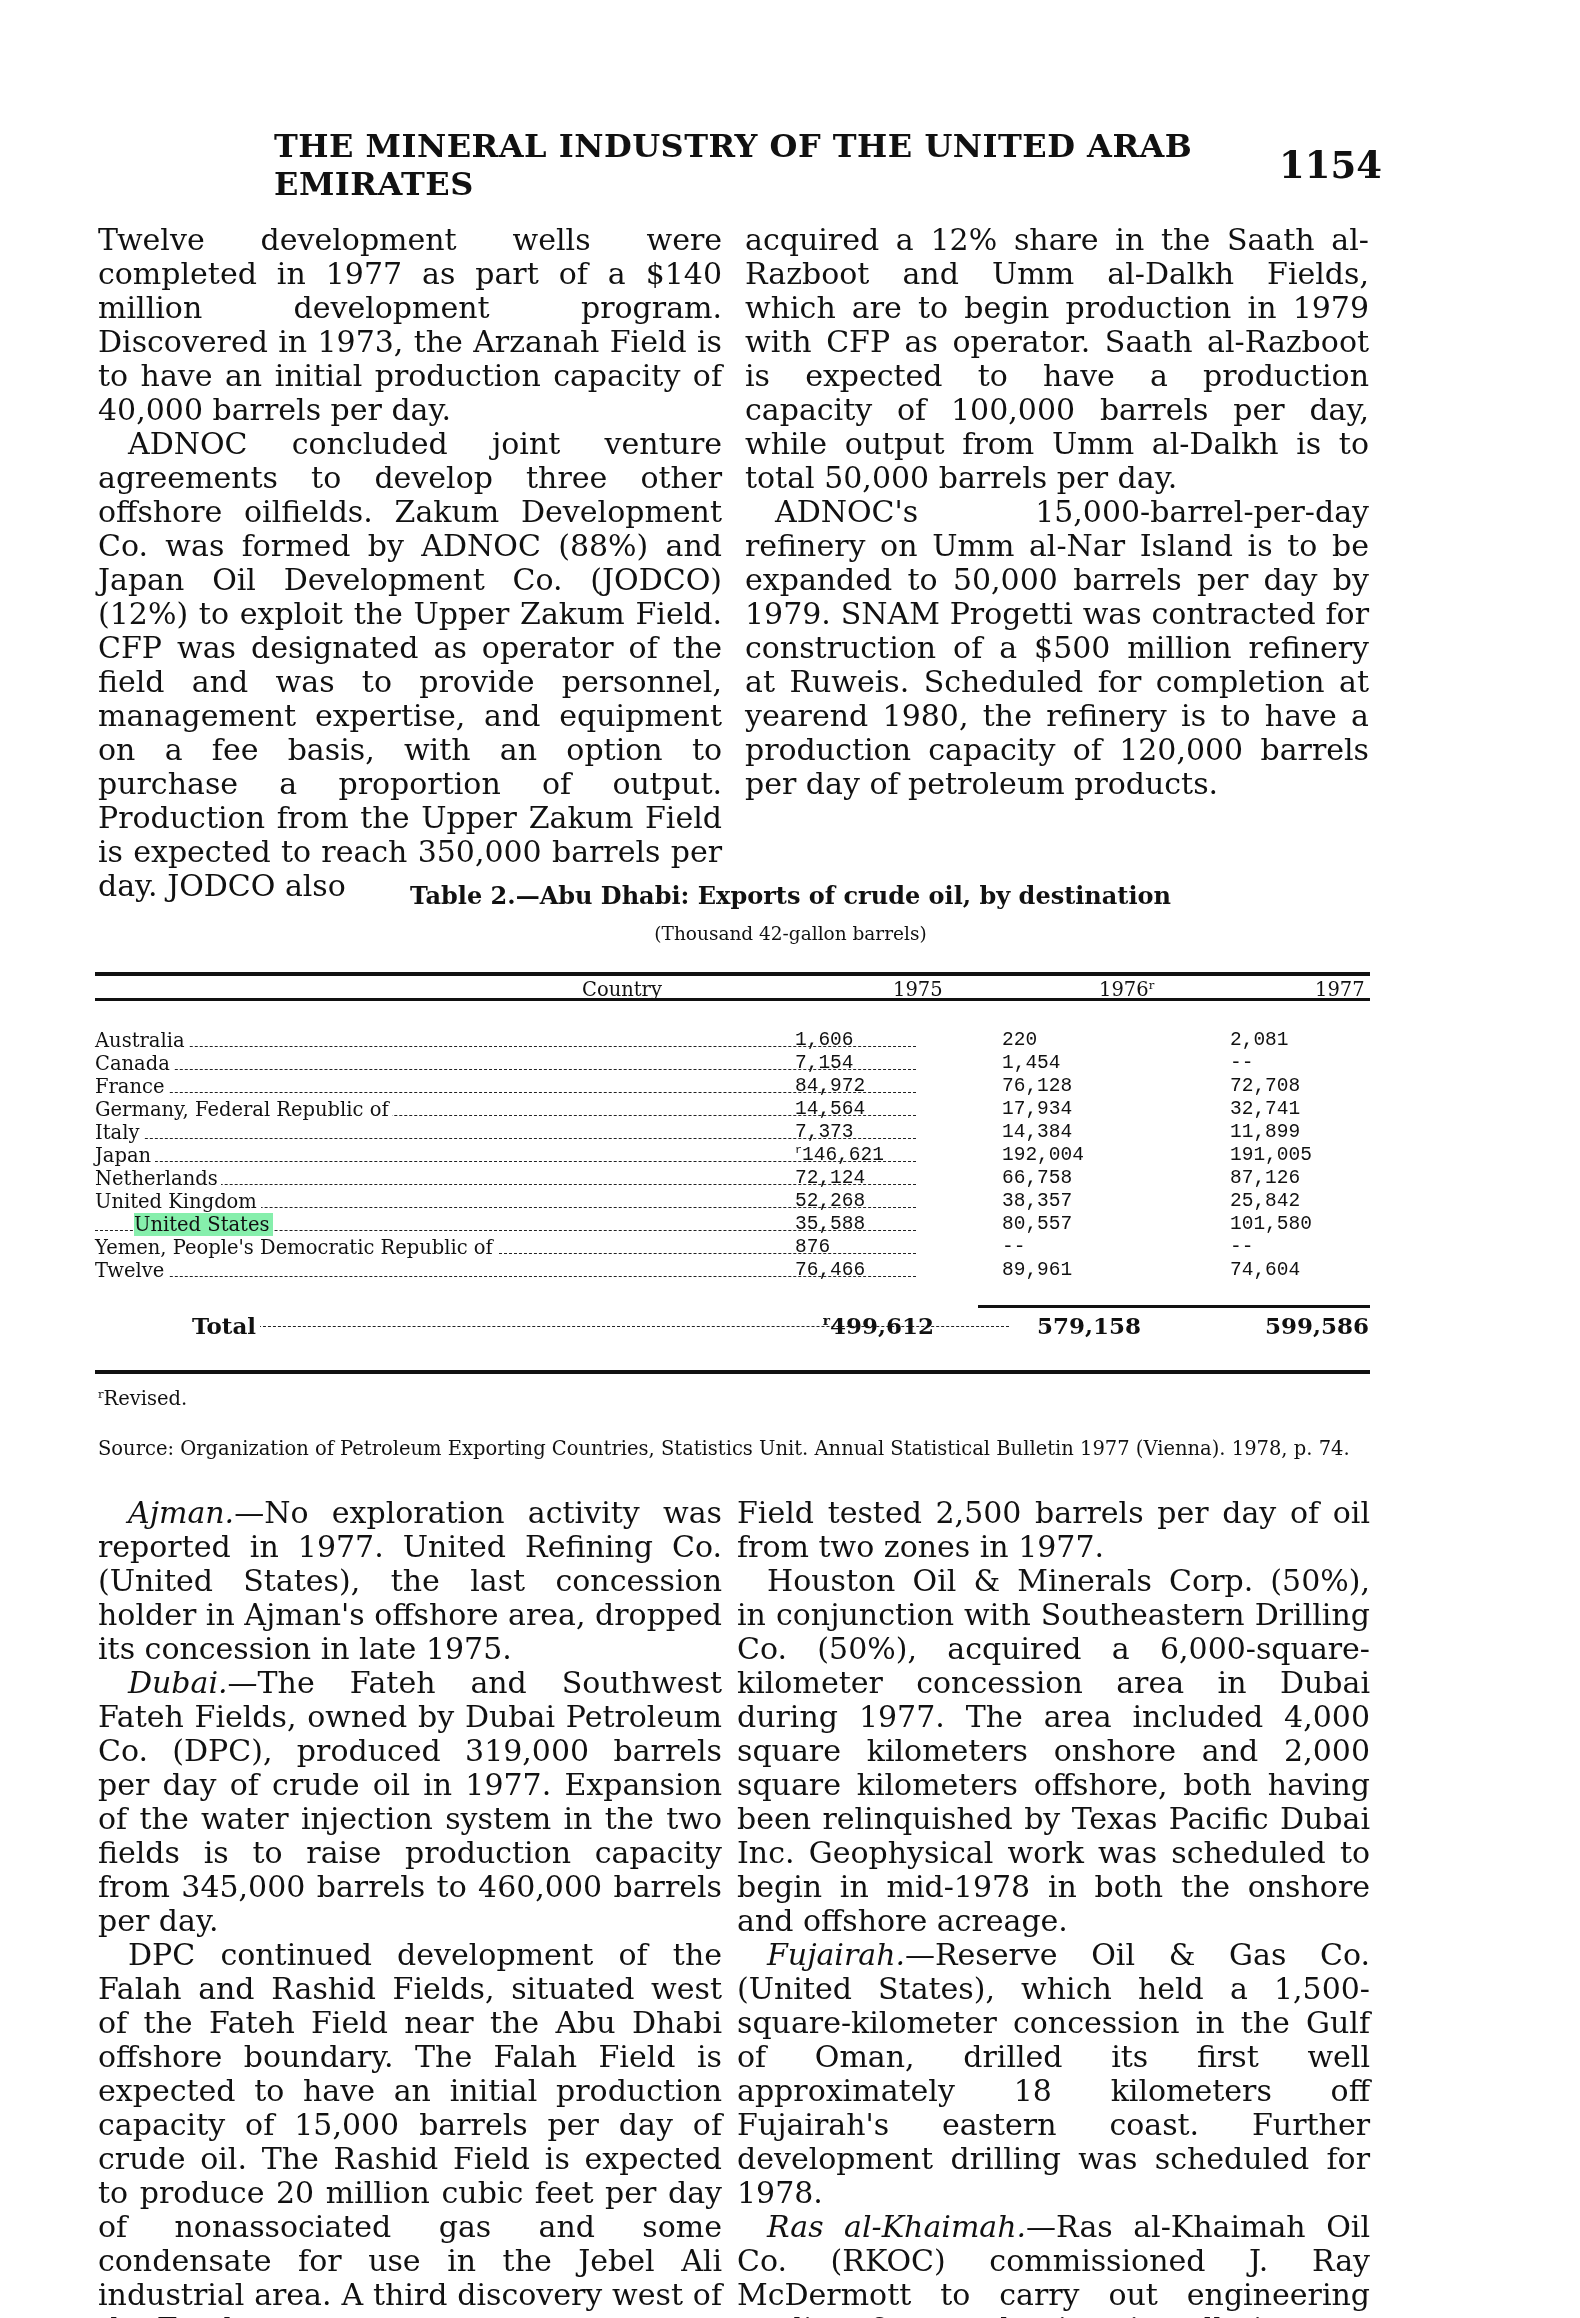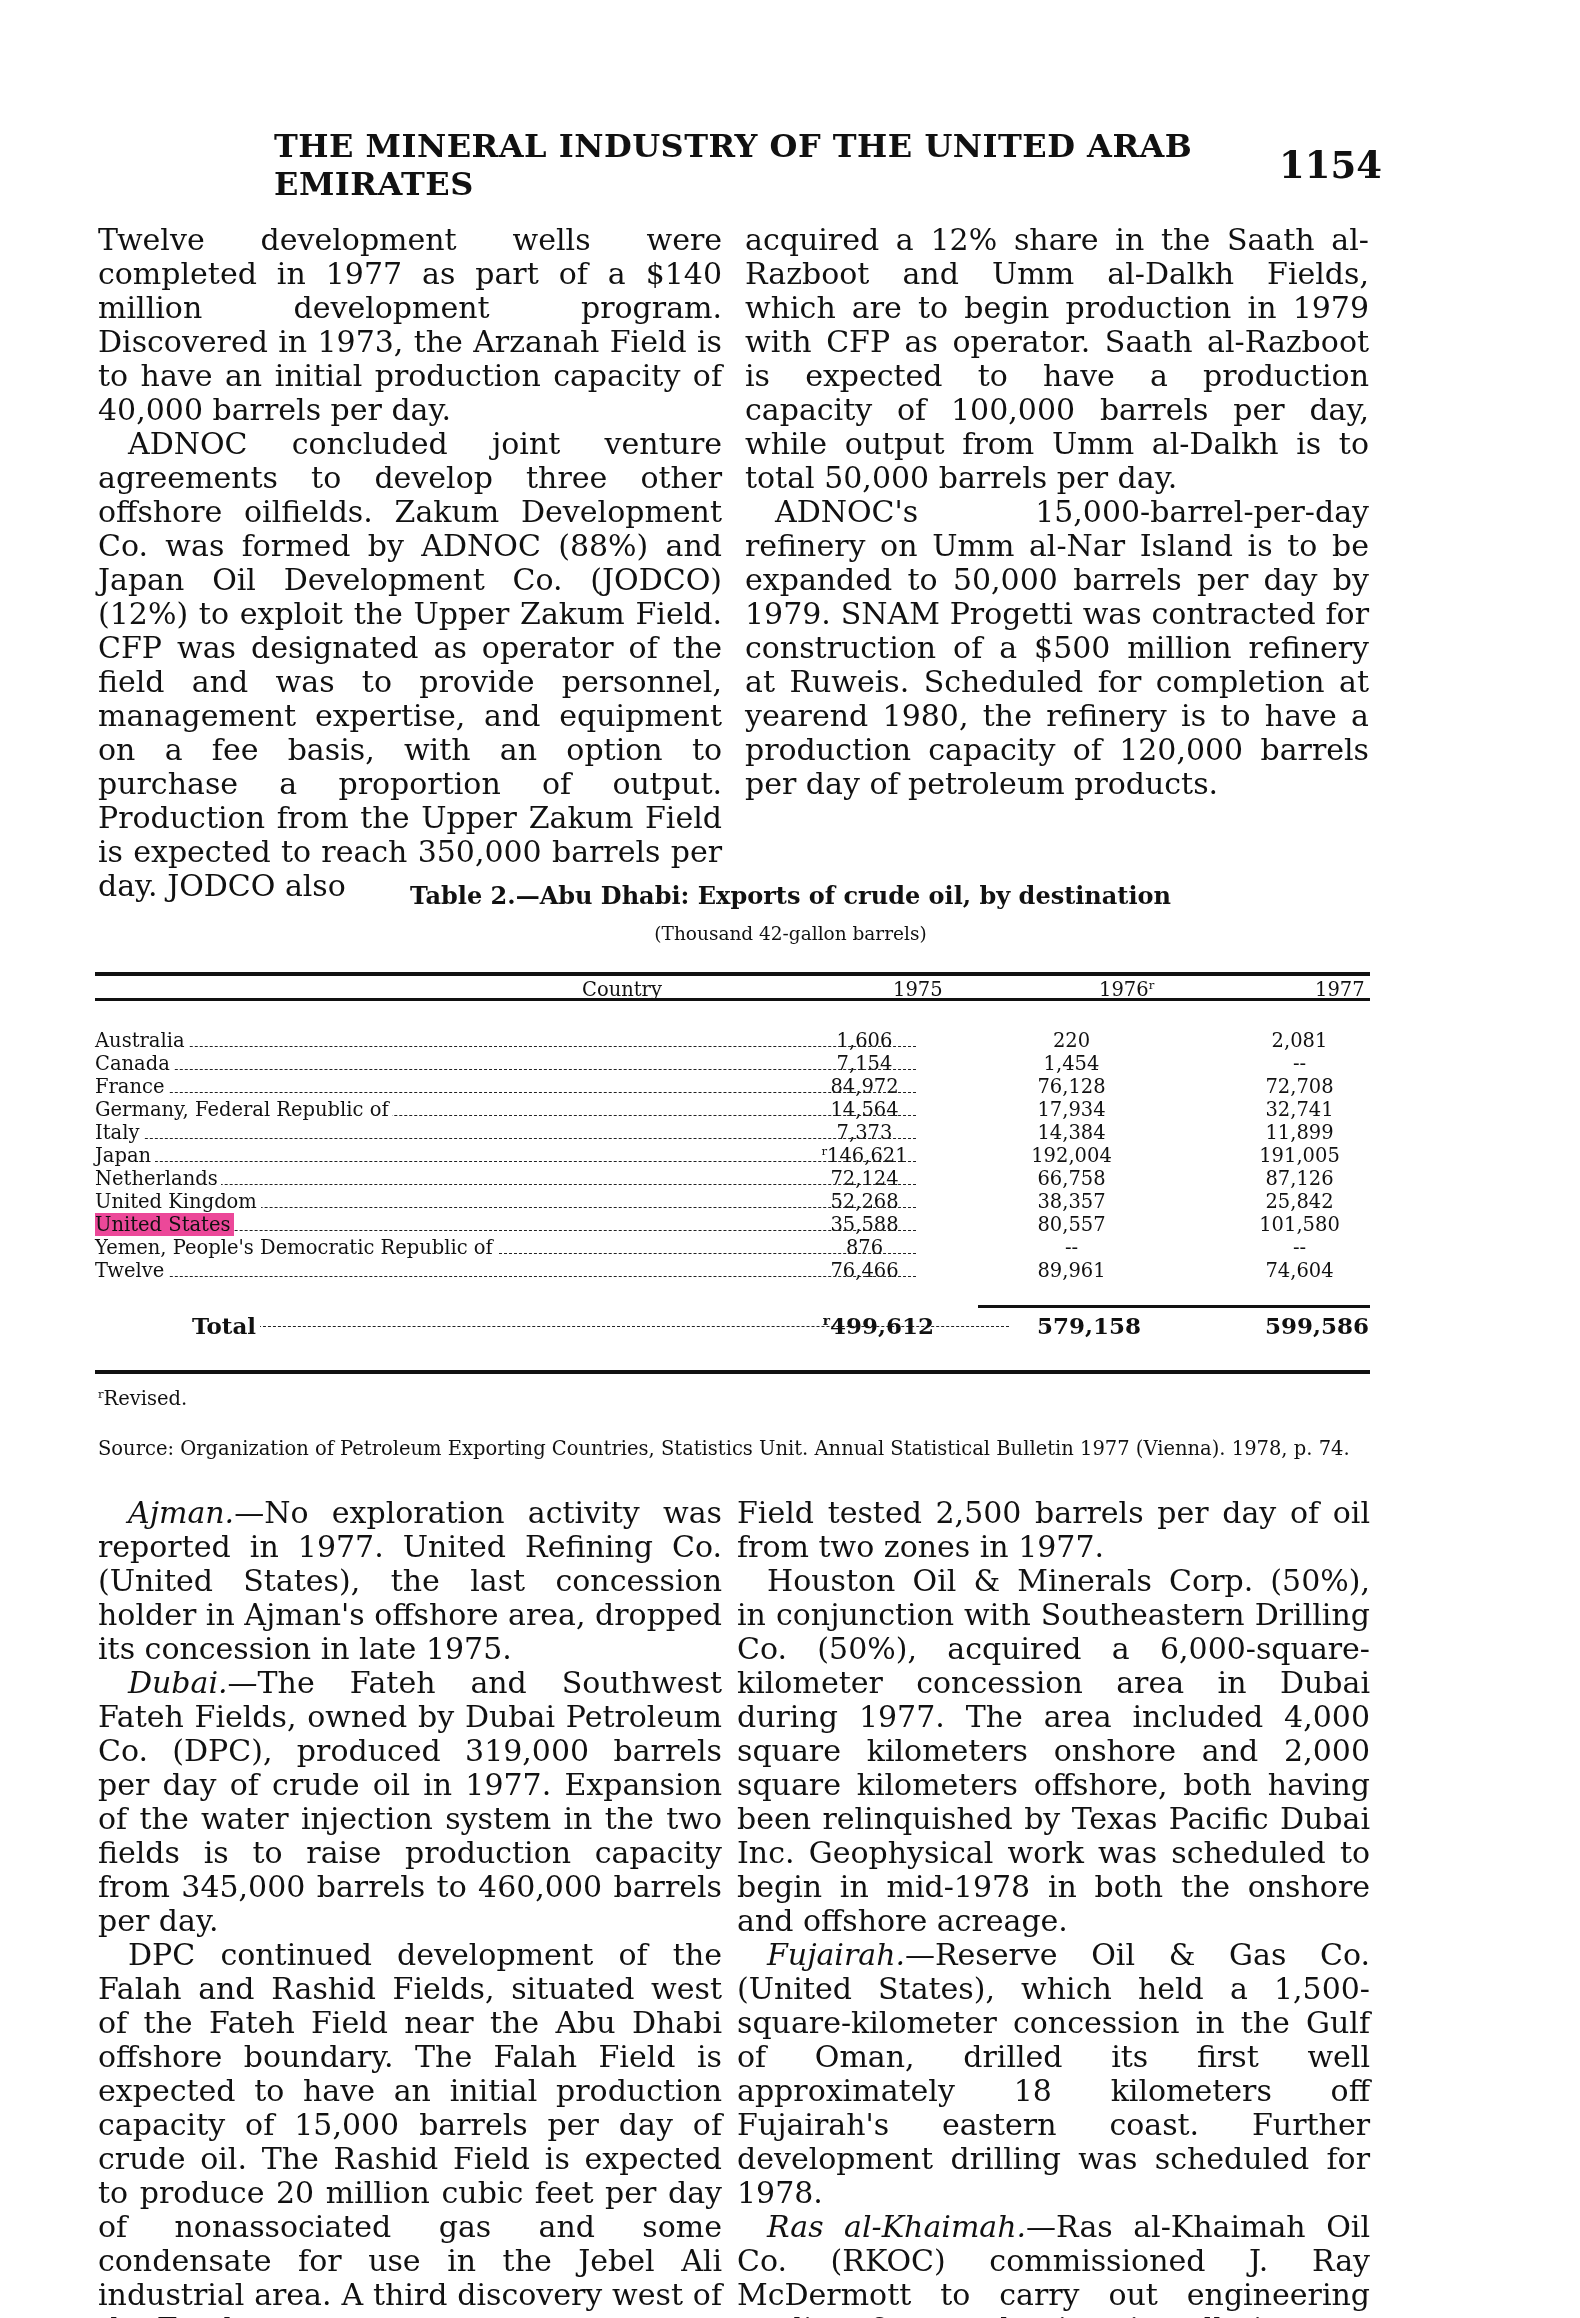--- a/index.html
+++ b/index.html
@@ -38,21 +38,21 @@
   .r3 { top: 1305px; height: 2.8px; left: 978px; width: 392px; }
   .r4 { top: 1370px; height: 3.7px; }
   .thead {
     position: absolute; top: 978px; left: 95px; width: 1275px; height: 21px;
     font-size: 19.5px;
   }
   .thead span { position: absolute; }
   .rows { position: absolute; top: 1029px; left: 95px; width: 1275px; }
   .row { position: relative; height: 23px; font-size: 19.5px; line-height: 23px; }
   .row .label { position: absolute; left: 0; white-space: nowrap; }
-  .row .v { position: absolute; text-align: center; width: 139px; }
+  .row .v { position: absolute; text-align: left; width: 139px; font-family: Liberation Mono, monospace; }
   .v1 { left: 700px; }
   .v2 { left: 907px; }
   .v3 { left: 1135px; }
   .total-row { position: absolute; top: 1312px; left: 95px; width: 1275px; height: 23px; font-size: 23px; font-weight: bold; }
   .total-row .label { position: absolute; left: 97px; }
   .dash-leader {
     position: absolute; height: 0; border-bottom: 1.9px dashed #222;
   }
   sup { font-size: 0.6em; vertical-align: super; line-height: 0; }
   .footnote { position: absolute; left: 98px; top: 1387px; font-size: 19.5px; }
@@ -139,21 +139,21 @@
       <span class="v v3">87,126</span>
     </div>
     <div class="row">
       <span class="label" style="background: rgb(255, 255, 255); z-index: 2; padding-right: 3.7px;">United Kingdom</span>
       <span class="dash-leader" style="left: 0px; width: 821px; top: 16.7px; position: absolute; z-index: 1;"></span>
       <span class="v v1"><span>52,268</span></span>
       <span class="v v2">38,357</span>
       <span class="v v3">25,842</span>
     </div>
     <div class="row">
-      <span class="label" style="background: #ec4899; z-index: 2; padding-right: 3.7px;">United States</span>
+      <span class="label" style="background: #86efac; z-index: 2; padding-right: 3.7px; margin-left: 39px;">United States</span>
       <span class="dash-leader" style="left: 0px; width: 821px; top: 16.7px; position: absolute; z-index: 1;"></span>
       <span class="v v1"><span>35,588</span></span>
       <span class="v v2">80,557</span>
       <span class="v v3">101,580</span>
     </div>
     <div class="row">
       <span class="label" style="background: rgb(255, 255, 255); z-index: 2; padding-right: 3.7px;">Yemen, People's Democratic Republic of</span>
       <span class="dash-leader" style="left: 0px; width: 821px; top: 16.7px; position: absolute; z-index: 1;"></span>
       <span class="v v1"><span>876</span></span>
       <span class="v v2">--</span>

